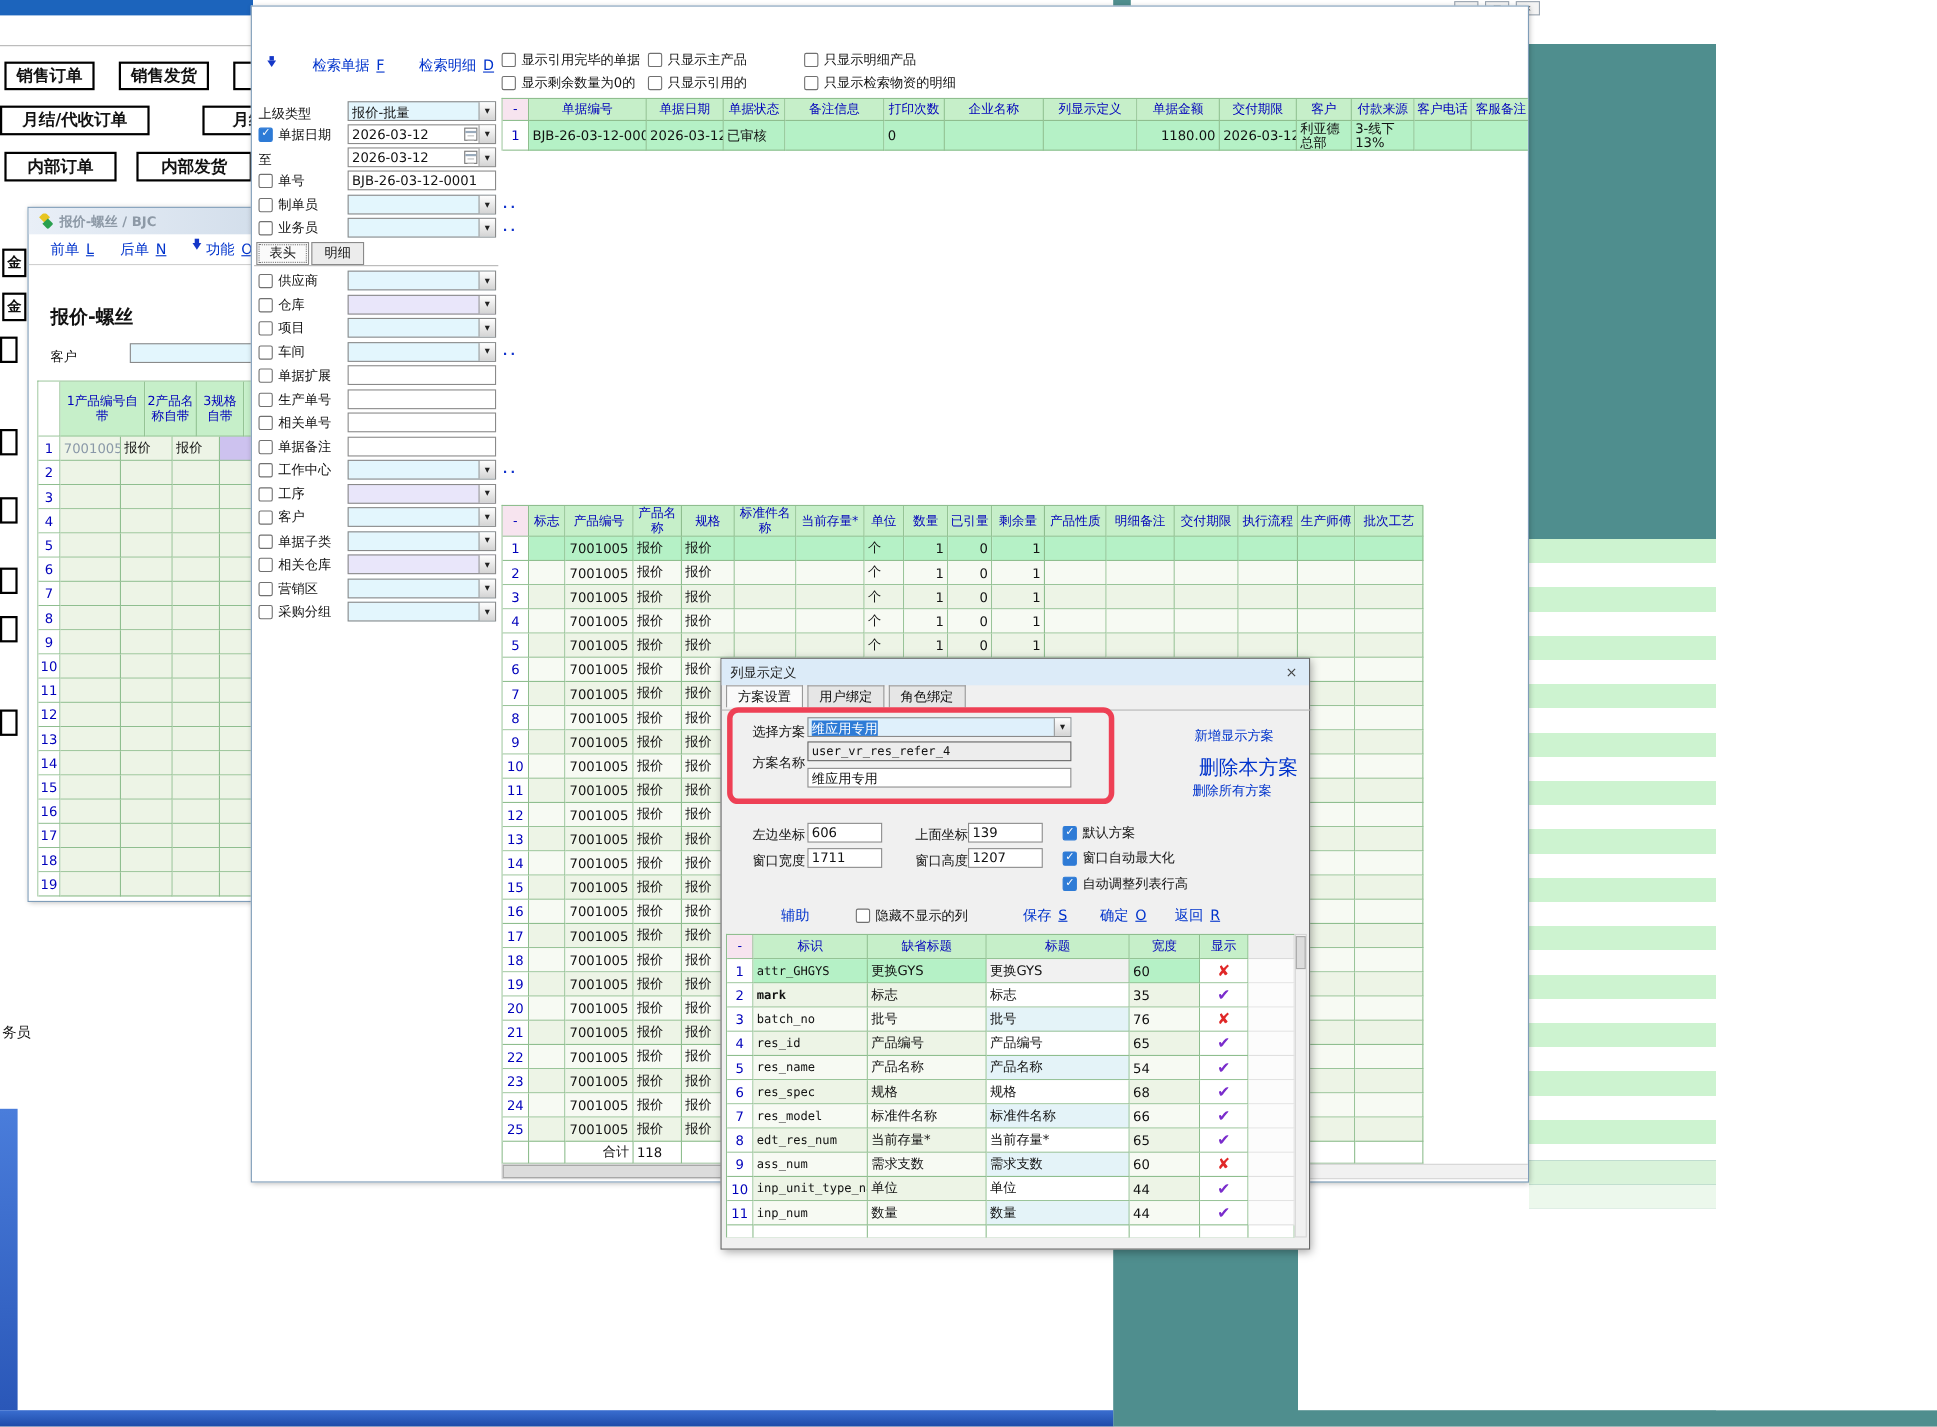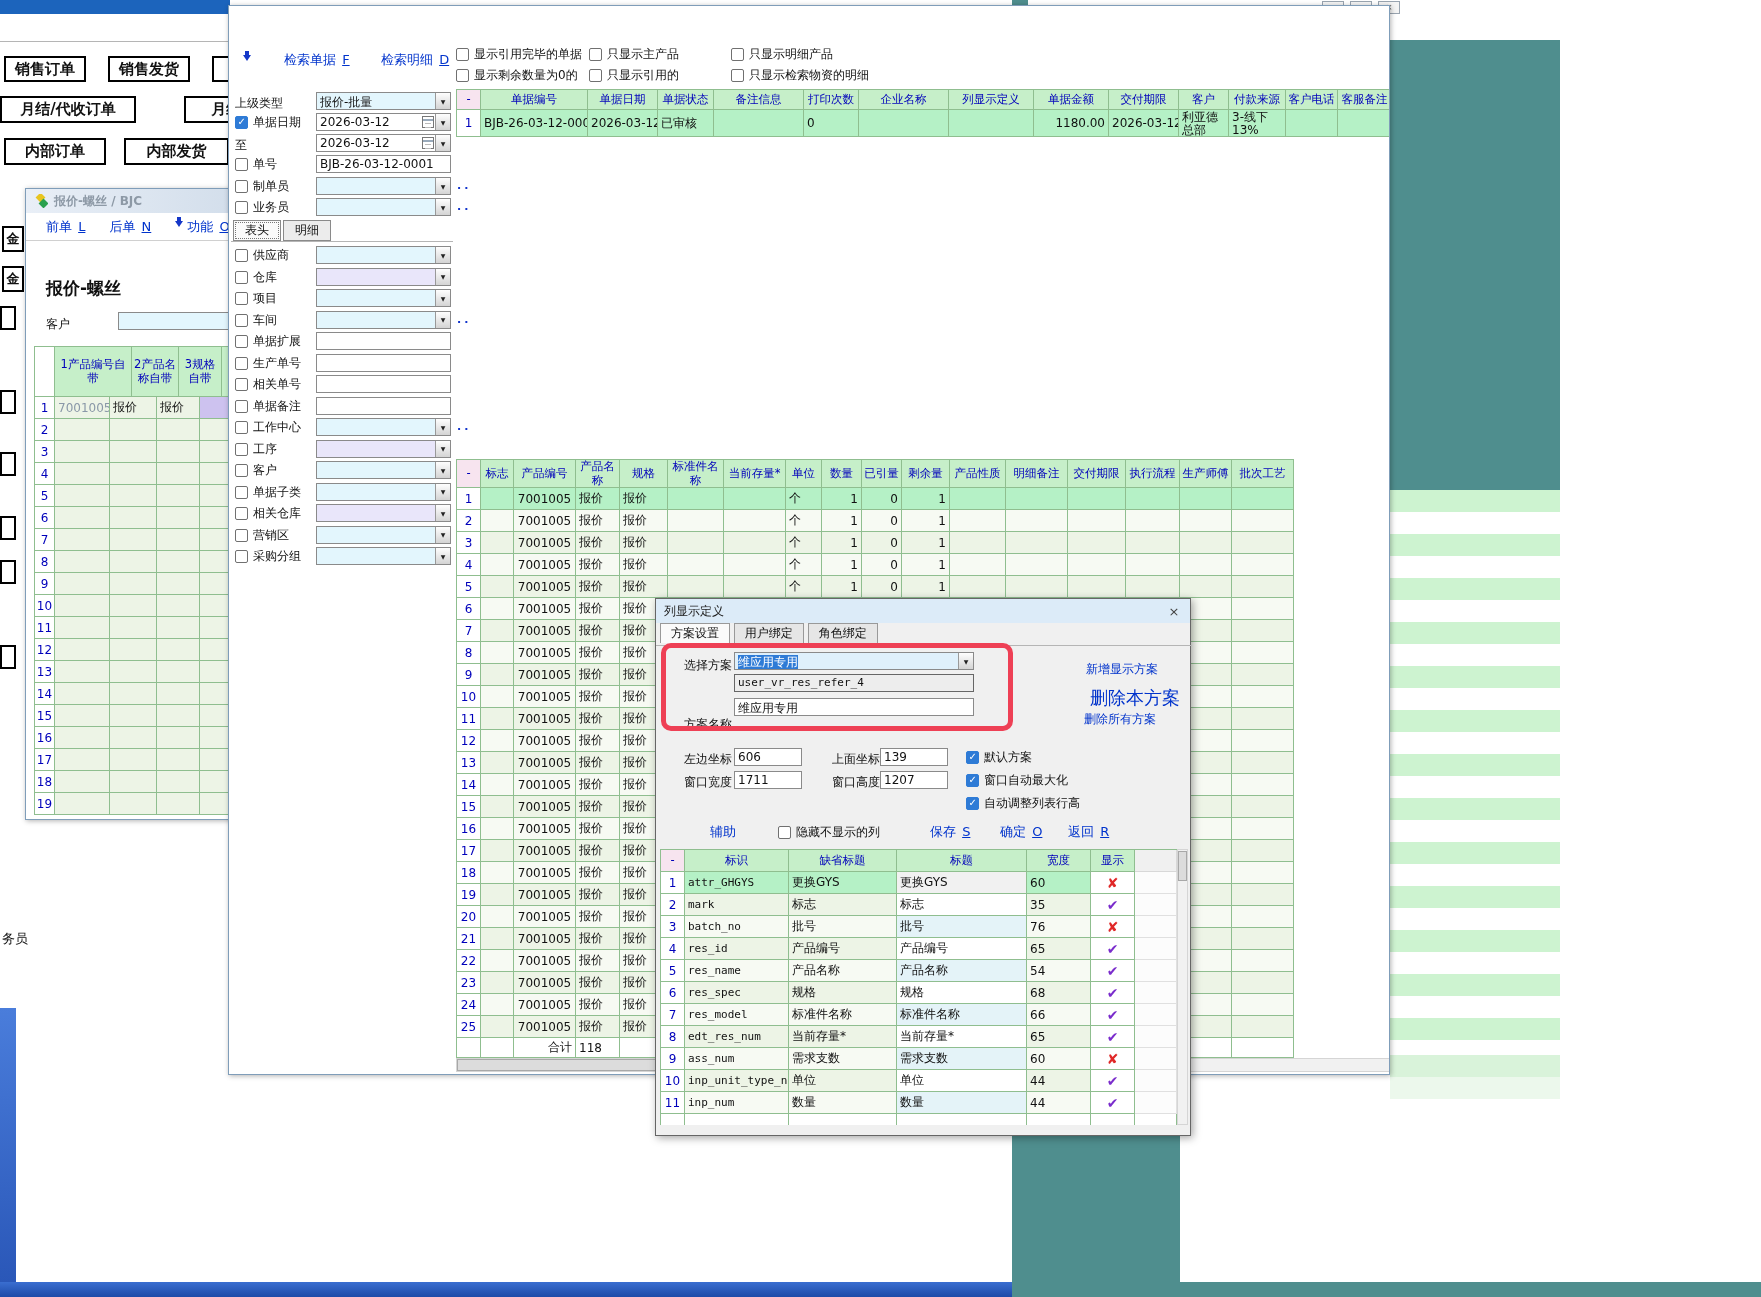--- a/index.html
+++ b/index.html
@@ -1038,21 +1038,21 @@
       <span class="dtab">角色绑定</span>
     </div>
     <div class="abs hsep" style="left:0;top:46px;width:536px"></div>
 
     <div class="abs lbl" style="left:28px;top:58px">选择方案</div>
     <div class="combo abs" style="left:78px;top:53px;width:240px;background:#dff0fb">
       <span class="val"><span style="background:#2e7bd6;color:#fff">维应用专用</span></span>
       <span class="cbtn">▼</span>
     </div>
     <div class="input mono abs" style="left:78px;top:75px;width:240px;background:#ededed;border-color:#666">user_vr_res_refer_4</div>
-    <div class="abs lbl" style="left:28px;top:117px">方案名称</div>
+    <div class="abs lbl" style="left:28px;top:86px">方案名称</div>
     <div class="input abs" style="left:78px;top:99px;width:240px">维应用专用</div>
 
     <span class="link abs" style="left:430px;top:62px;font-size:12px">新增显示方案</span>
     <span class="link abs" style="left:434px;top:87px;font-size:18px">删除本方案</span>
     <span class="link abs" style="left:428px;top:112px;font-size:12px">删除所有方案</span>
 
     <div class="abs lbl" style="left:28px;top:152px">左边坐标</div>
     <div class="input abs" style="left:78px;top:149px;width:68px">606</div>
     <div class="abs lbl" style="left:176px;top:152px">上面坐标</div>
     <div class="input abs" style="left:224px;top:149px;width:68px">139</div>
@@ -1099,21 +1099,21 @@
           <div class="cell rn" style="width: 24px; height: 22px;">1</div>
           <div class="cell mint mono" style="width: 104px; height: 22px;">attr_GHGYS</div>
           <div class="cell mint" style="width: 108px; height: 22px;">更换GYS</div>
           <div class="cell " style="width: 130px; height: 22px; background: rgb(241, 241, 241);">更换GYS</div>
           <div class="cell mint" style="width: 64px; height: 22px;">60</div>
           <div class="cell mint center crs" style="width: 44px; height: 22px; background: rgb(255, 255, 255);">✘</div>
           <div class="cell" style="width: 42px; height: 22px; background: rgb(252, 252, 252); border-color: rgb(224, 224, 224);"></div>
         </div>
         <div class="row">
           <div class="cell rn" style="width: 24px; height: 22px;">2</div>
-          <div class="cell pale mono" style="width: 104px; height: 22px;">mark</div>
+          <div class="cell pale mono" style="width: 104px; height: 22px; font-weight: bold;">mark</div>
           <div class="cell pale" style="width: 108px; height: 22px;">标志</div>
           <div class="cell " style="width: 130px; height: 22px; background: rgb(255, 255, 255);">标志</div>
           <div class="cell pale" style="width: 64px; height: 22px;">35</div>
           <div class="cell pale center chk" style="width: 44px; height: 22px; background: rgb(255, 255, 255);">✔</div>
           <div class="cell" style="width: 42px; height: 22px; background: rgb(252, 252, 252); border-color: rgb(224, 224, 224);"></div>
         </div>
         <div class="row">
           <div class="cell rn" style="width: 24px; height: 22px;">3</div>
           <div class="cell pale2 mono" style="width: 104px; height: 22px;">batch_no</div>
           <div class="cell pale2" style="width: 108px; height: 22px;">批号</div>

